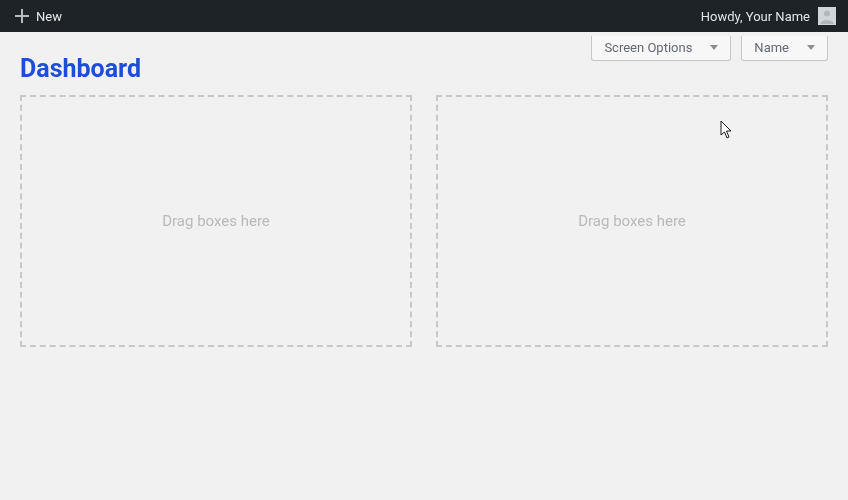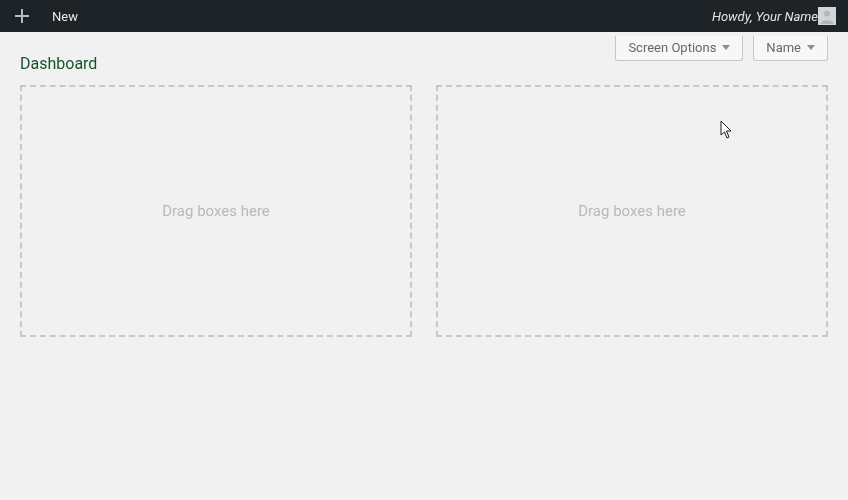--- a/index.html
+++ b/index.html
@@ -31,31 +31,31 @@
       height: 32px;
       cursor: pointer;
       color: #e2e4e6;
     }
     .new-menu .plus-icon {
       display: inline-flex;
       width: 16px;
       height: 16px;
       margin-right: 6px;
     }
-    .new-menu-label { color: #e8e8e8; margin-left: 16px; }
+    .new-menu-label { color: #e8e8e8; }
 
     .admin-bar-right { display: flex; align-items: center; gap: 8px; }
     .howdy {
       display: flex;
       align-items: center;
+      gap: 8px;
       padding: 0 4px 0 8px;
       height: 35px;
       cursor: pointer;
       color: #e2e4e6;
-      font-style: italic;
     }
     .avatar {
       width: 18px;
       height: 18px;
       background: #d0d5d9;
       display: inline-flex;
       align-items: center;
       justify-content: center;
     }
     .avatar svg { display: block; }
@@ -76,37 +76,37 @@
     .top-btn {
       background: #f7f7f7;
       border: 1px solid #c6c6c6;
       border-top: none;
       border-radius: 0 0 3px 3px;
       padding: 4px 12px 5px 12px;
       font-size: 13px;
       color: #646970;
       display: inline-flex;
       align-items: center;
-      gap: 6px;
+      gap: 18px;
       cursor: pointer;
       text-align: right;
     }
     .top-btn .caret-icon {
       width: 0;
       height: 0;
       border-left: 4px solid transparent;
       border-right: 4px solid transparent;
       border-top: 5px solid #8e8e8e;
       display: inline-block;
     }
 
     h1.page-title {
-      font-size: 16px;
-      font-weight: 400;
-      color: #14532d;
+      font-size: 25px;
+      font-weight: 700;
+      color: #1d4ed8;
       padding: 22px 0 12px 0;
     }
 
     .meta-box-row {
       display: flex;
       gap: 24px;
     }
     .drop-zone {
       flex: 1;
       border: 2px dashed #c8c8c8;

